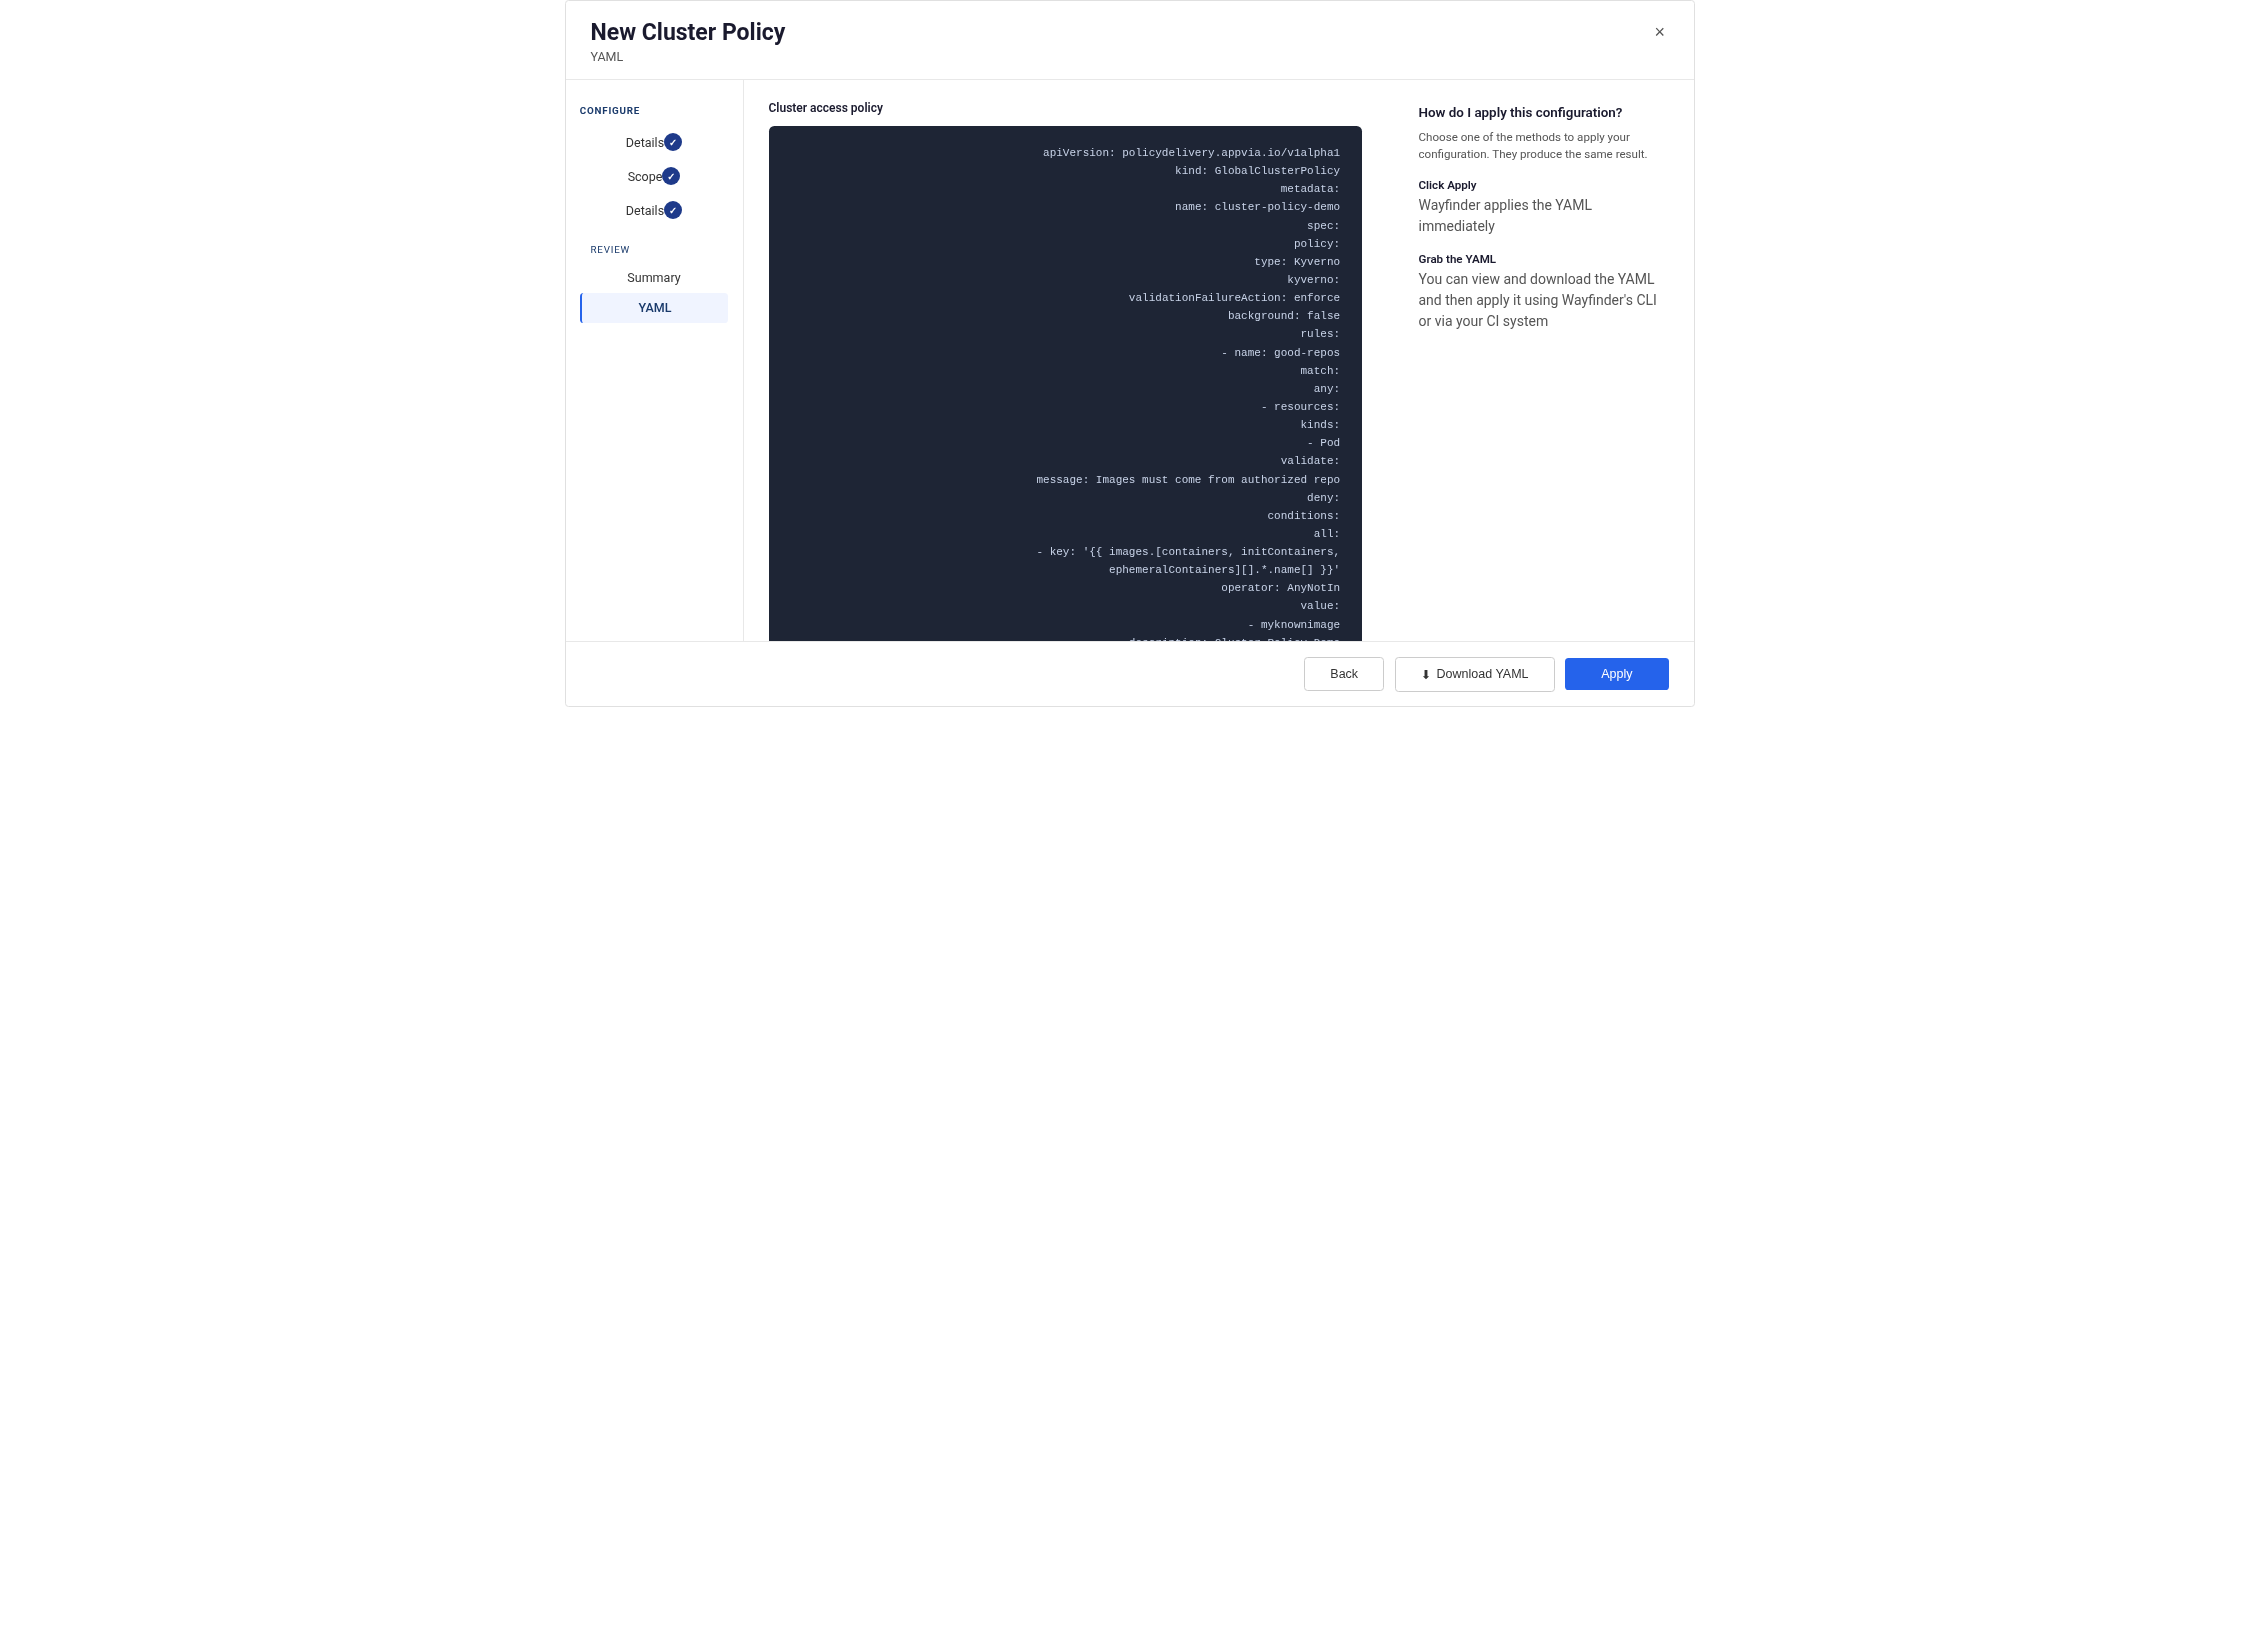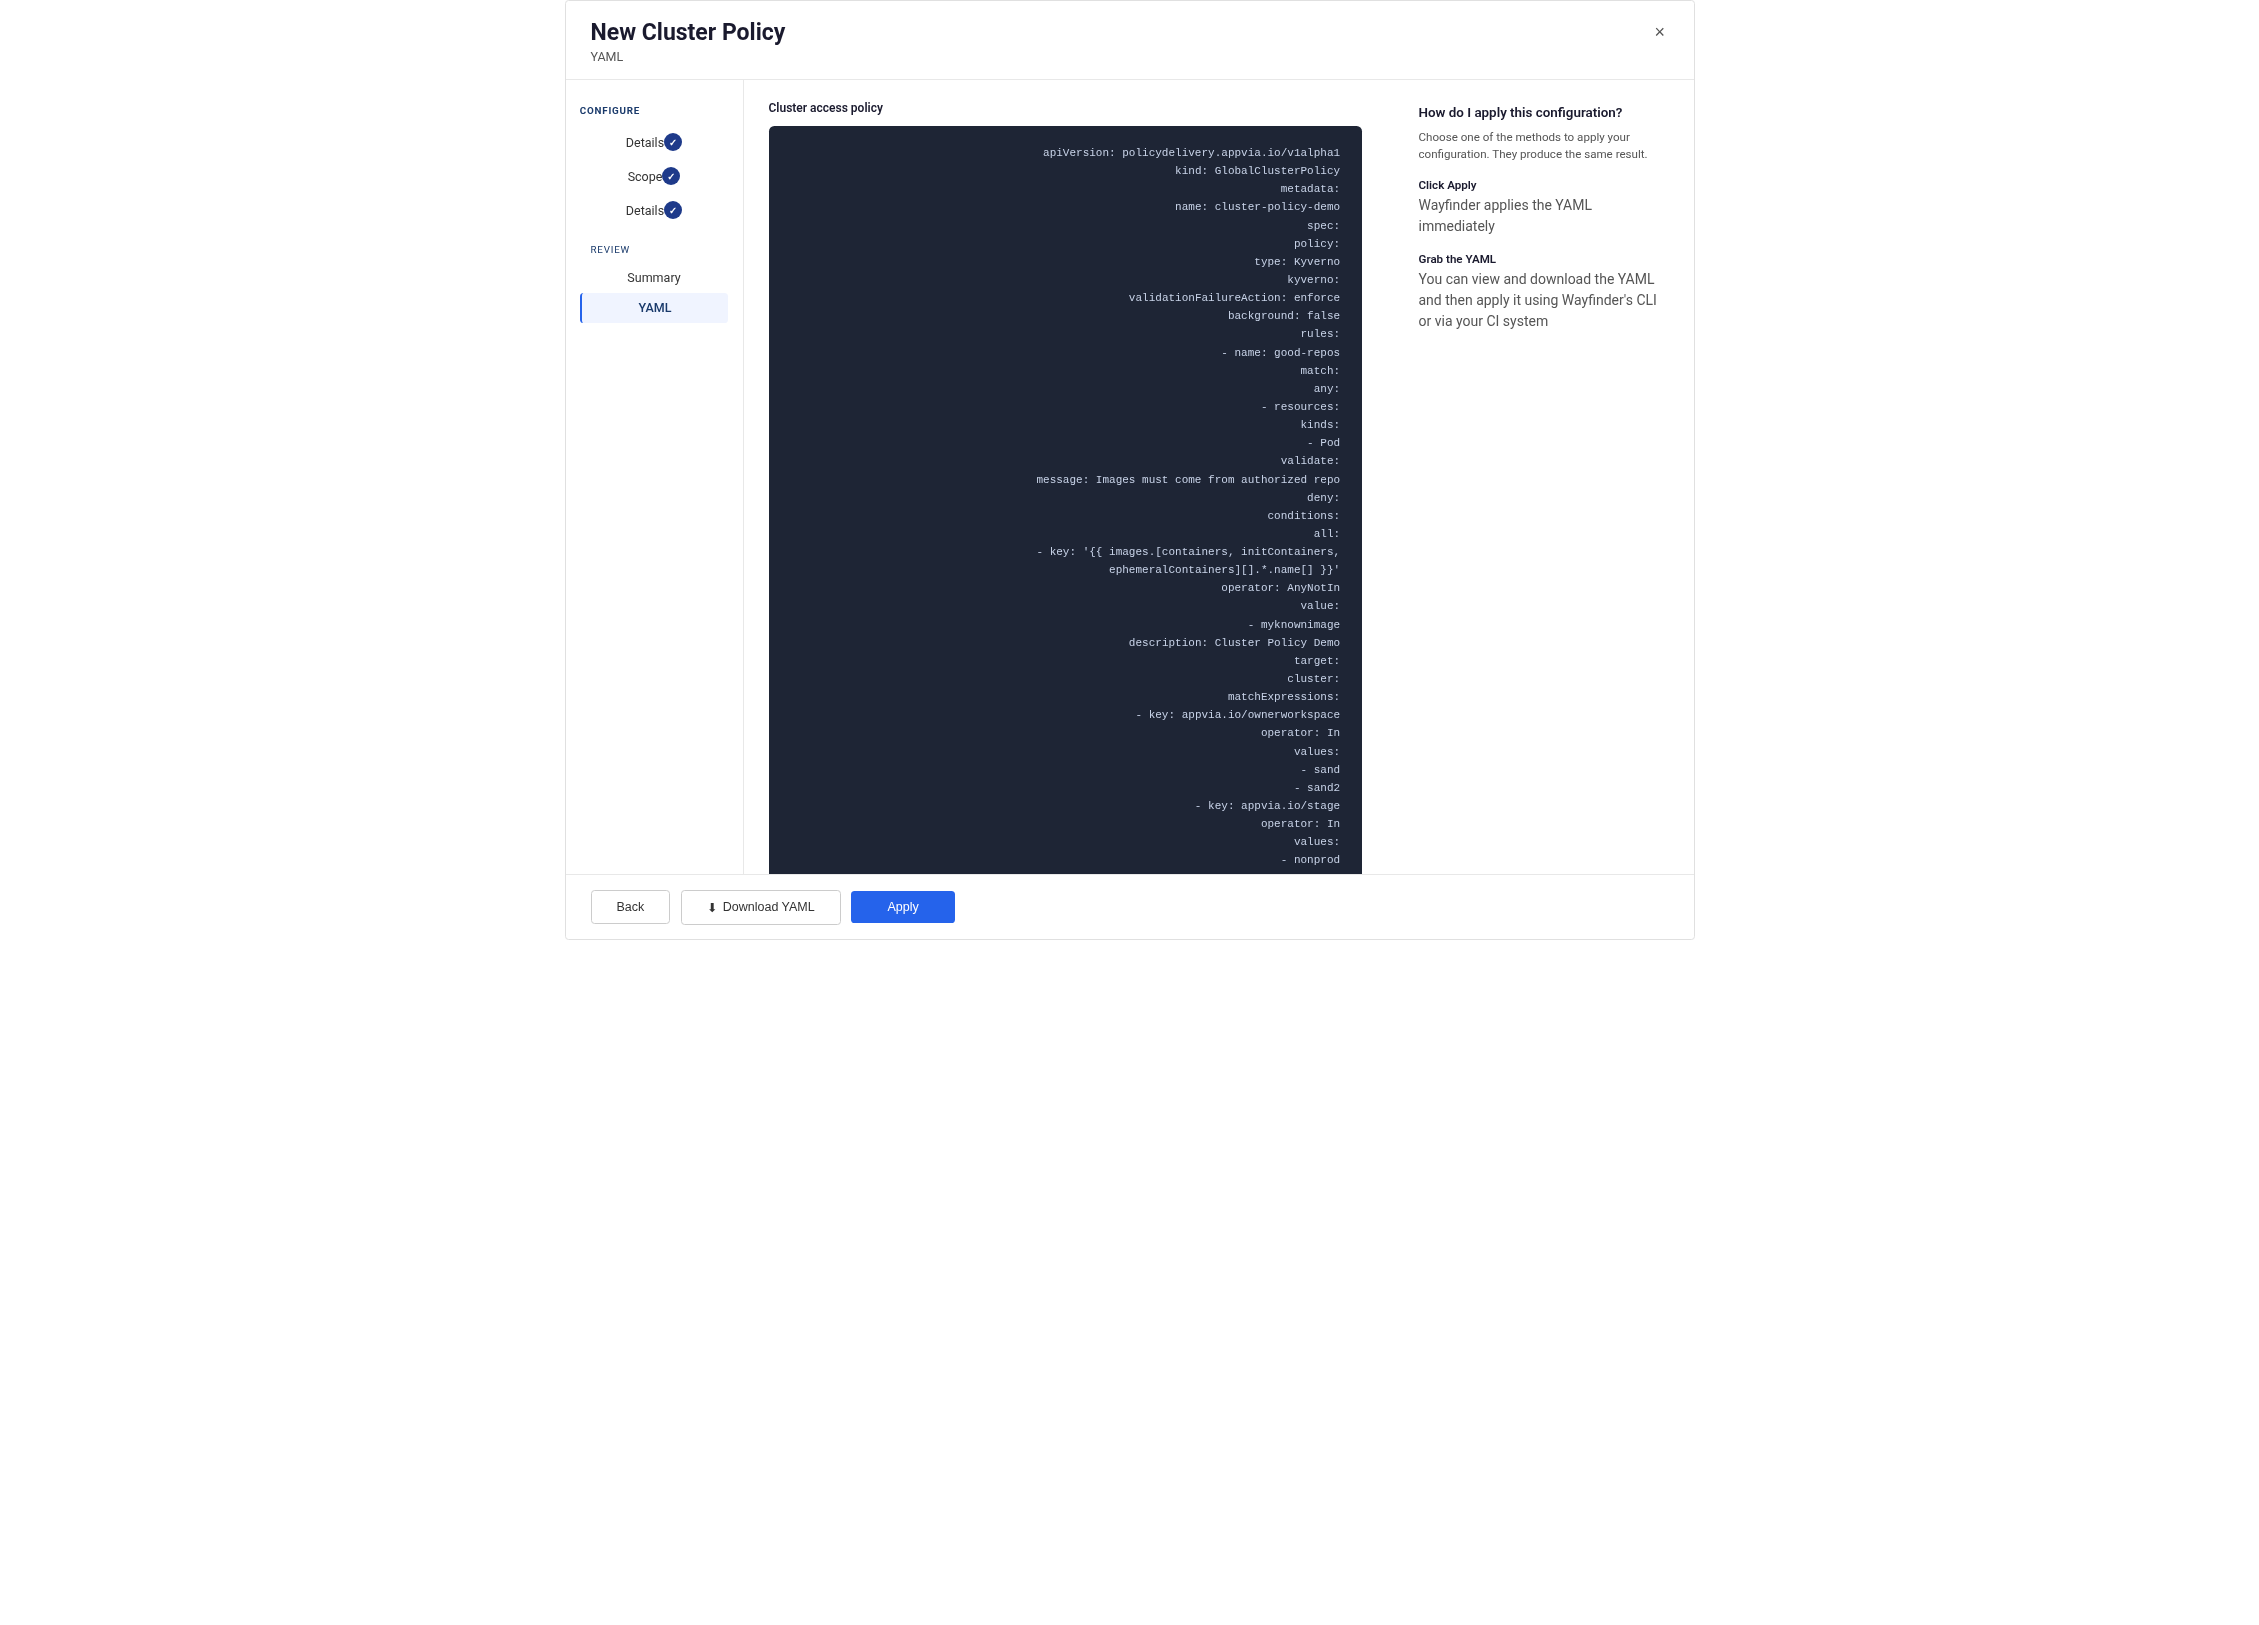--- a/index.html
+++ b/index.html
@@ -13,21 +13,21 @@
     }
     .modal-container {
       width: 100%;
       max-width: 1130px;
       margin: 0 auto;
       background: #fff;
       border: 0.9px solid #e0e0e0;
       border-radius: 3.6px;
       display: flex;
       flex-direction: column;
-      height: 940px;
+      height: 707px;
       position: relative;
       overflow: hidden;
     }
     .modal-header {
       padding: 18px 25px 14.3px;
       border-bottom: 0.9px solid #e8e8e8;
       display: flex;
       justify-content: space-between;
       align-items: flex-start;
       flex-shrink: 0;
@@ -174,21 +174,21 @@
     }
     .help-method-desc {
       font-size: 14px;
       color: #555;
       line-height: 1.5;
       margin-bottom: 14.3px;
     }
     .modal-footer {
       display: flex;
       align-items: center;
-      justify-content: flex-start;
+      justify-content: flex-end;
       padding: 14.3px 25px;
       border-top: 0.9px solid #e8e8e8;
       gap: 10.7px;
       flex-shrink: 0;
     }
     .btn {
       padding: 9px 25px;
       border-radius: 3.6px;
       font-size: 12.5px;
       font-weight: 500;

